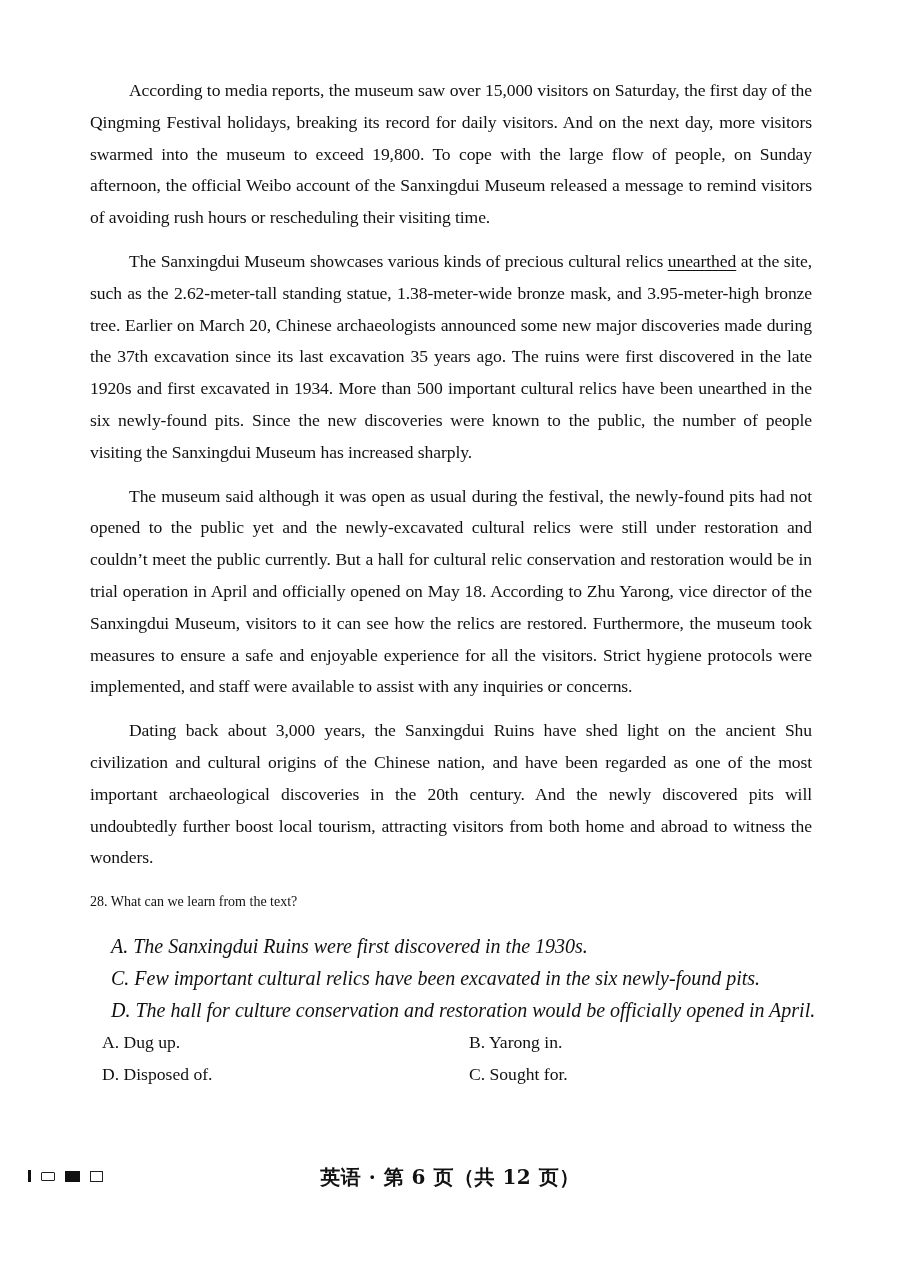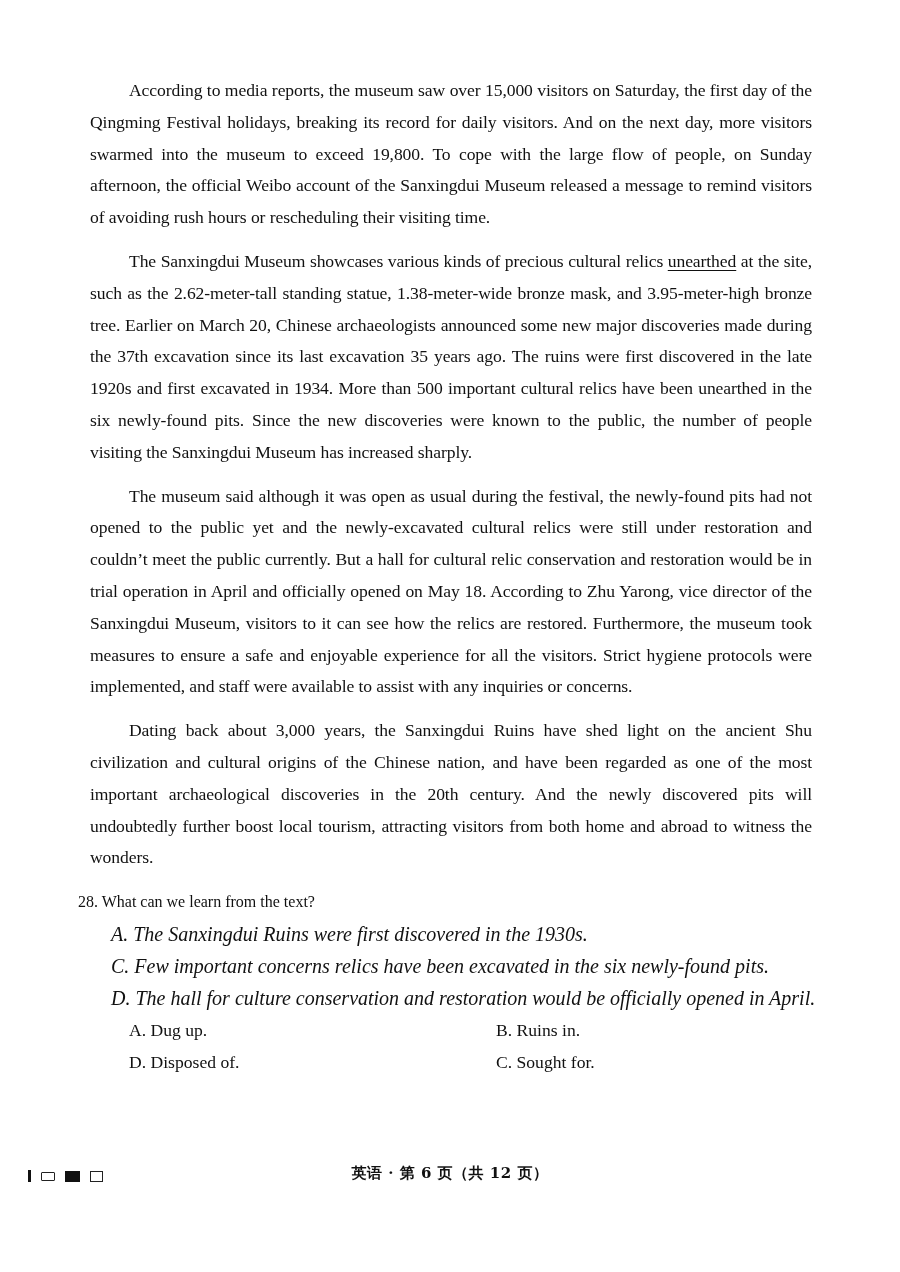--- a/index.html
+++ b/index.html
@@ -27,34 +27,34 @@
       line-height: 31.8px;
       text-align: justify;
       text-indent: 39px;
       letter-spacing: -0.1px;
     }
     .underlined {
       text-decoration: underline;
       text-underline-offset: 3px;
     }
     .question {
-      margin: 0;
-      font-size: 16px;
+      margin: 12px;
+      font-size: 14px;
       line-height: 32px;
     }
     .option {
       margin: 0 0 0 33px;
       font-size: 20px;
       line-height: 32px;
       font-style: italic;
     }
     .opt-grid {
       display: grid;
       grid-template-columns: 367px 300px;
-      margin-left: 51px;
+      margin-left: 24px;
       font-size: 17.6px;
       line-height: 32px;
     }
     .opt-grid span { display: block; }
     .footer {
       position: absolute;
       left: 0;
       top: 1162px;
       width: 900px;
       height: 30px;
@@ -78,21 +78,21 @@
     }
     .mark-box2 {
       width: 13px; height: 11px; border: 1.5px solid #222; box-sizing: border-box;
     }
     .page-number {
       position: absolute;
       left: 0;
       width: 900px;
       top: 2px;
       text-align: center;
-      font-size: 15px;
+      font-size: 20px;
       font-family: "DejaVu Serif", serif;
       font-weight: bold;
       letter-spacing: 0.5px;
     }
   </style>
 </head>
 <body>
 
 <div class="page">
 
@@ -100,28 +100,28 @@
 
   <p class="para"><span>The Sanxingdui Museum showcases various kinds of precious cultural relics </span><span class="underlined">unearthed</span><span> at the site, such as the 2.62-meter-tall standing statue, 1.38-meter-wide bronze mask, and 3.95-meter-high bronze tree. Earlier on March 20, Chinese archaeologists announced some new major discoveries made during the 37th excavation since its last excavation 35 years ago. The ruins were first discovered in the late 1920s and first excavated in 1934. More than 500 important cultural relics have been unearthed in the six newly-found pits. Since the new discoveries were known to the public, the number of people visiting the Sanxingdui Museum has increased sharply.</span></p>
 
   <p class="para">The museum said although it was open as usual during the festival, the newly-found pits had not opened to the public yet and the newly-excavated cultural relics were still under restoration and couldn’t meet the public currently. But a hall for cultural relic conservation and restoration would be in trial operation in April and officially opened on May 18. According to Zhu Yarong, vice director of the Sanxingdui Museum, visitors to it can see how the relics are restored. Furthermore, the museum took measures to ensure a safe and enjoyable experience for all the visitors. Strict hygiene protocols were implemented, and staff were available to assist with any inquiries or concerns.</p>
 
   <p class="para">Dating back about 3,000 years, the Sanxingdui Ruins have shed light on the ancient Shu civilization and cultural origins of the Chinese nation, and have been regarded as one of the most important archaeological discoveries in the 20th century. And the newly discovered pits will undoubtedly further boost local tourism, attracting visitors from both home and abroad to witness the wonders.</p>
 
   <div class="question-block">
     <p class="question">28. What can we learn from the text?</p>
     <p class="option">A. The Sanxingdui Ruins were first discovered in the 1930s.</p>
-    <p class="option">C. Few important concerns relics have been excavated in the six newly-found pits.</p>
+    <p class="option">C. Few important cultural relics have been excavated in the six newly-found pits.</p>
     <p class="option">D. The hall for culture conservation and restoration would be officially opened in April.</p>
   </div>
 
   <div class="question-block">
     <div class="opt-grid">
       <span>A. Dug up.</span>
-      <span>B. Ruins in.</span>
+      <span>B. Yarong in.</span>
       <span>D. Disposed of.</span>
       <span>C. Sought for.</span>
     </div>
   </div>
 
 </div>
 
 <div class="footer">
   <div class="marks">
     <span class="mark-bar"></span>

